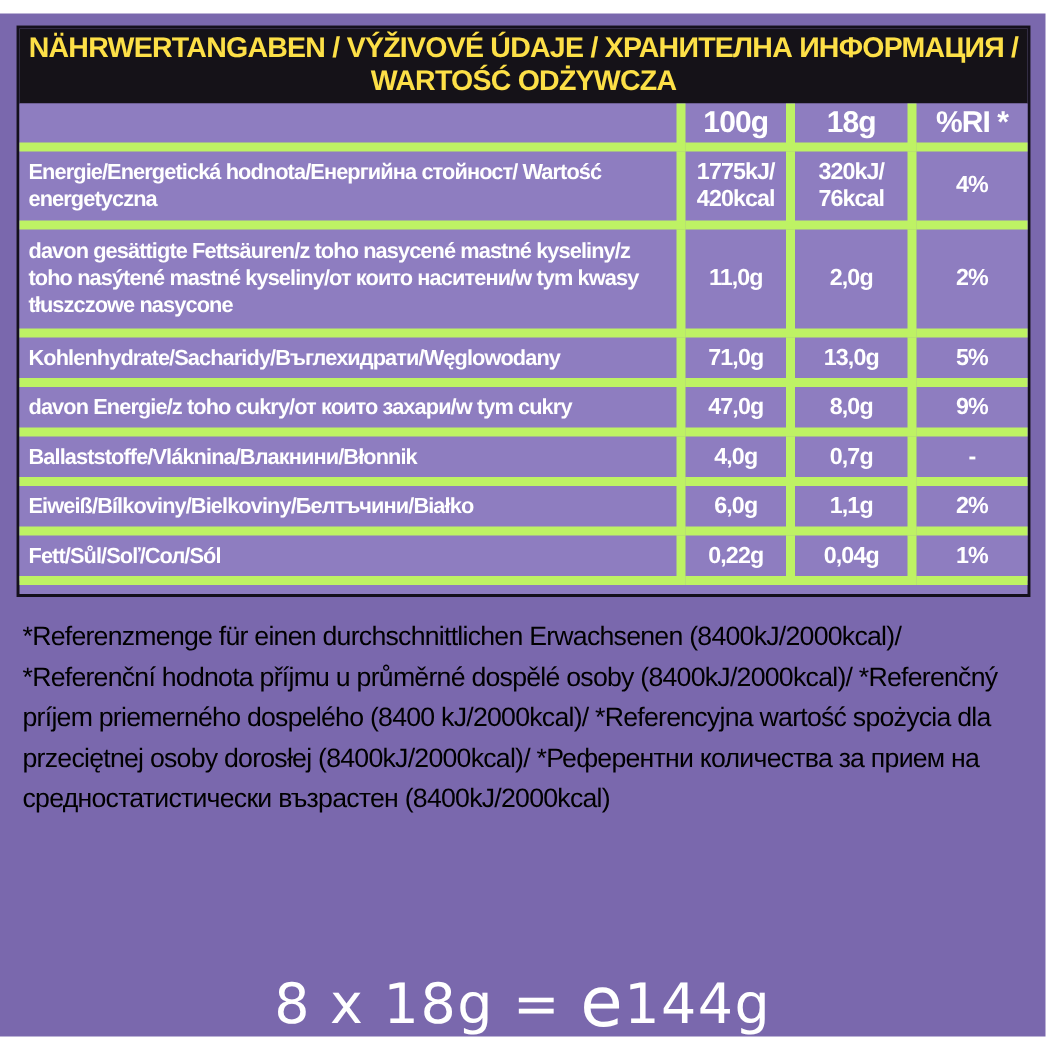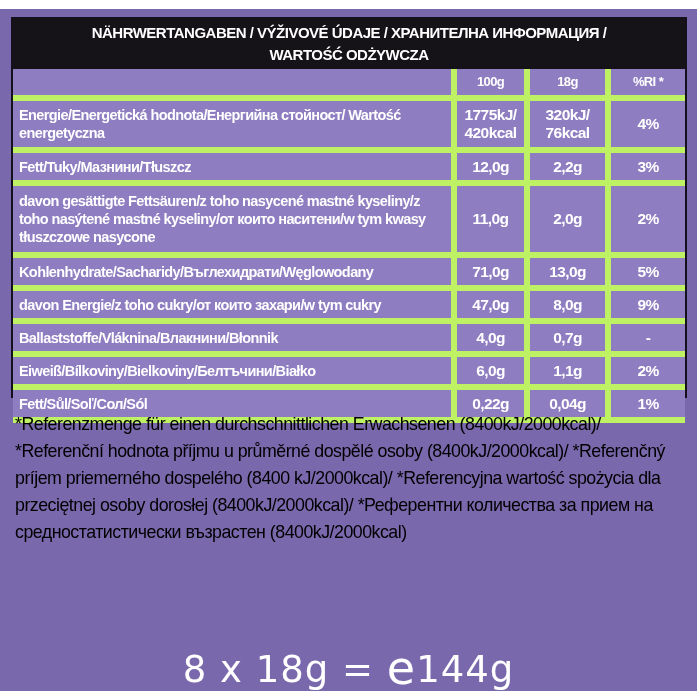--- a/index.html
+++ b/index.html
@@ -10,41 +10,41 @@
   .frame {
     position:absolute; left:0; top:9px; width:697px; height:682px;
     background:#7a68ad;
   }
   .table-wrap {
     position:absolute; left:11px; top:8px; width:676px; height:381px;
     border:2px solid #14101c; box-sizing:border-box; background:#8d7cc0;
   }
   .title {
     position:absolute; left:0; top:0; width:100%; height:50px;
-    background:#151218; color:#ffffff;
+    background:#151218; color:#fde047;
     font-family:"Liberation Sans", sans-serif; font-weight:bold;
-    font-size:15px; line-height:22px; text-align:center;
+    font-size:19px; line-height:22px; text-align:center;
     letter-spacing:-0.5px; transform-origin:center;
     padding-top:3px; box-sizing:border-box;
   }
   table {
     position:absolute; left:0; top:50px; width:672px;
     border-collapse:collapse; table-layout:fixed;
     color:#ffffff; font-weight:bold; font-size:14.5px;
     letter-spacing:-0.6px;
   }
   td {
     border:6px solid #bef264; padding:0 6px; line-height:18px;
     background:#8e7dc0;
   }
   tr:first-child td { border-top:none; }
   td:first-child { border-left:none; }
   td:last-child { border-right:none; }
   td.num { text-align:center; padding:0 2px; font-size:15.5px; }
-  tr.hdr td { height:26px; font-size:13px; }
+  tr.hdr td { height:26px; font-size:20px; }
   tr.h2 td { height:46px; }
   tr.h1 td { height:27px; }
   tr.h3 td { height:66px; }
   .footnote {
     position:absolute; left:15px; top:402px; width:670px;
     color:#000000; font-size:17.8px; line-height:27px; letter-spacing:-0.5px;
   }
   .pack {
     position:absolute; left:0; width:697px; top:630px; text-align:center;
     color:#ffffff; font-size:37px; letter-spacing:1px;
@@ -73,26 +73,20 @@
         <td></td>
         <td class="num">100g</td>
         <td class="num">18g</td>
         <td class="num">%RI *</td>
       </tr>
       <tr class="h2">
         <td>Energie/Energetická hodnota/Енергийна стойност/ Wartość energetyczna</td>
         <td class="num">1775kJ/ 420kcal</td>
         <td class="num">320kJ/ 76kcal</td>
         <td class="num">4%</td>
-      </tr>
-      <tr class="h1">
-        <td>Fett/Tuky/Мазнини/Tłuszcz</td>
-        <td class="num">12,0g</td>
-        <td class="num">2,2g</td>
-        <td class="num">3%</td>
       </tr>
       <tr class="h3">
         <td>davon gesättigte Fettsäuren/z toho nasycené mastné kyseliny/z toho nasýtené mastné kyseliny/от които наситени/w tym kwasy tłuszczowe nasycone</td>
         <td class="num">11,0g</td>
         <td class="num">2,0g</td>
         <td class="num">2%</td>
       </tr>
       <tr class="h1">
         <td>Kohlenhydrate/Sacharidy/Въглехидрати/Węglowodany</td>
         <td class="num">71,0g</td>

